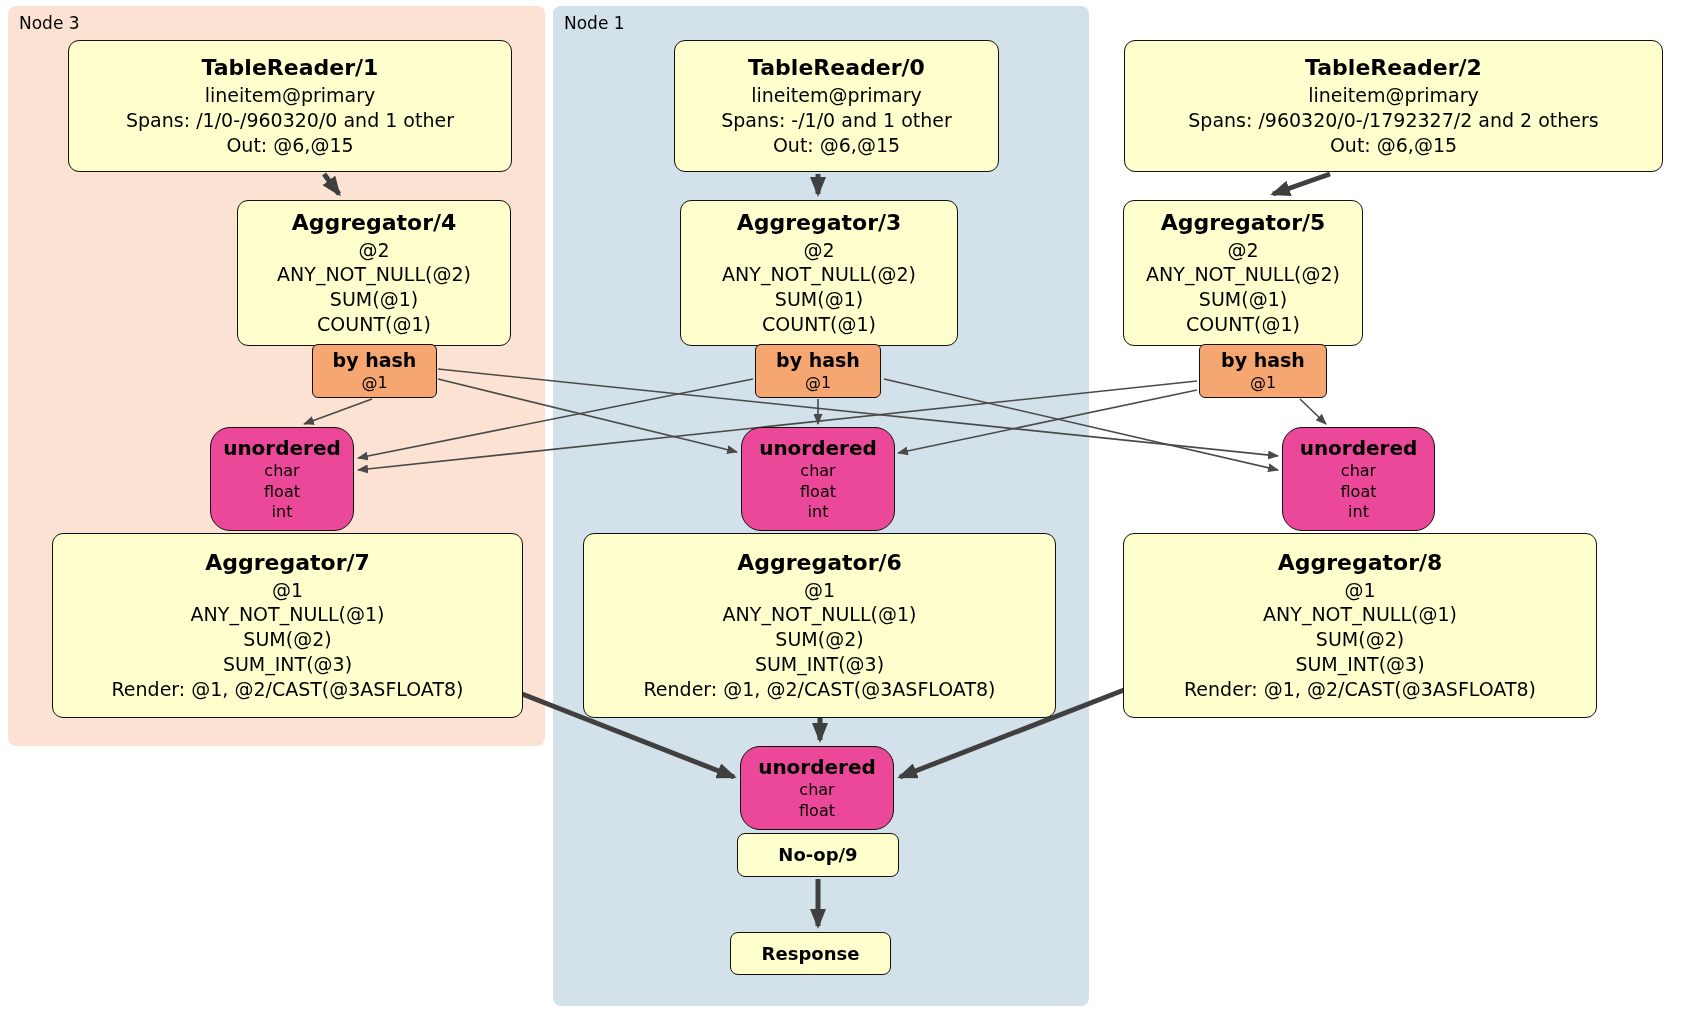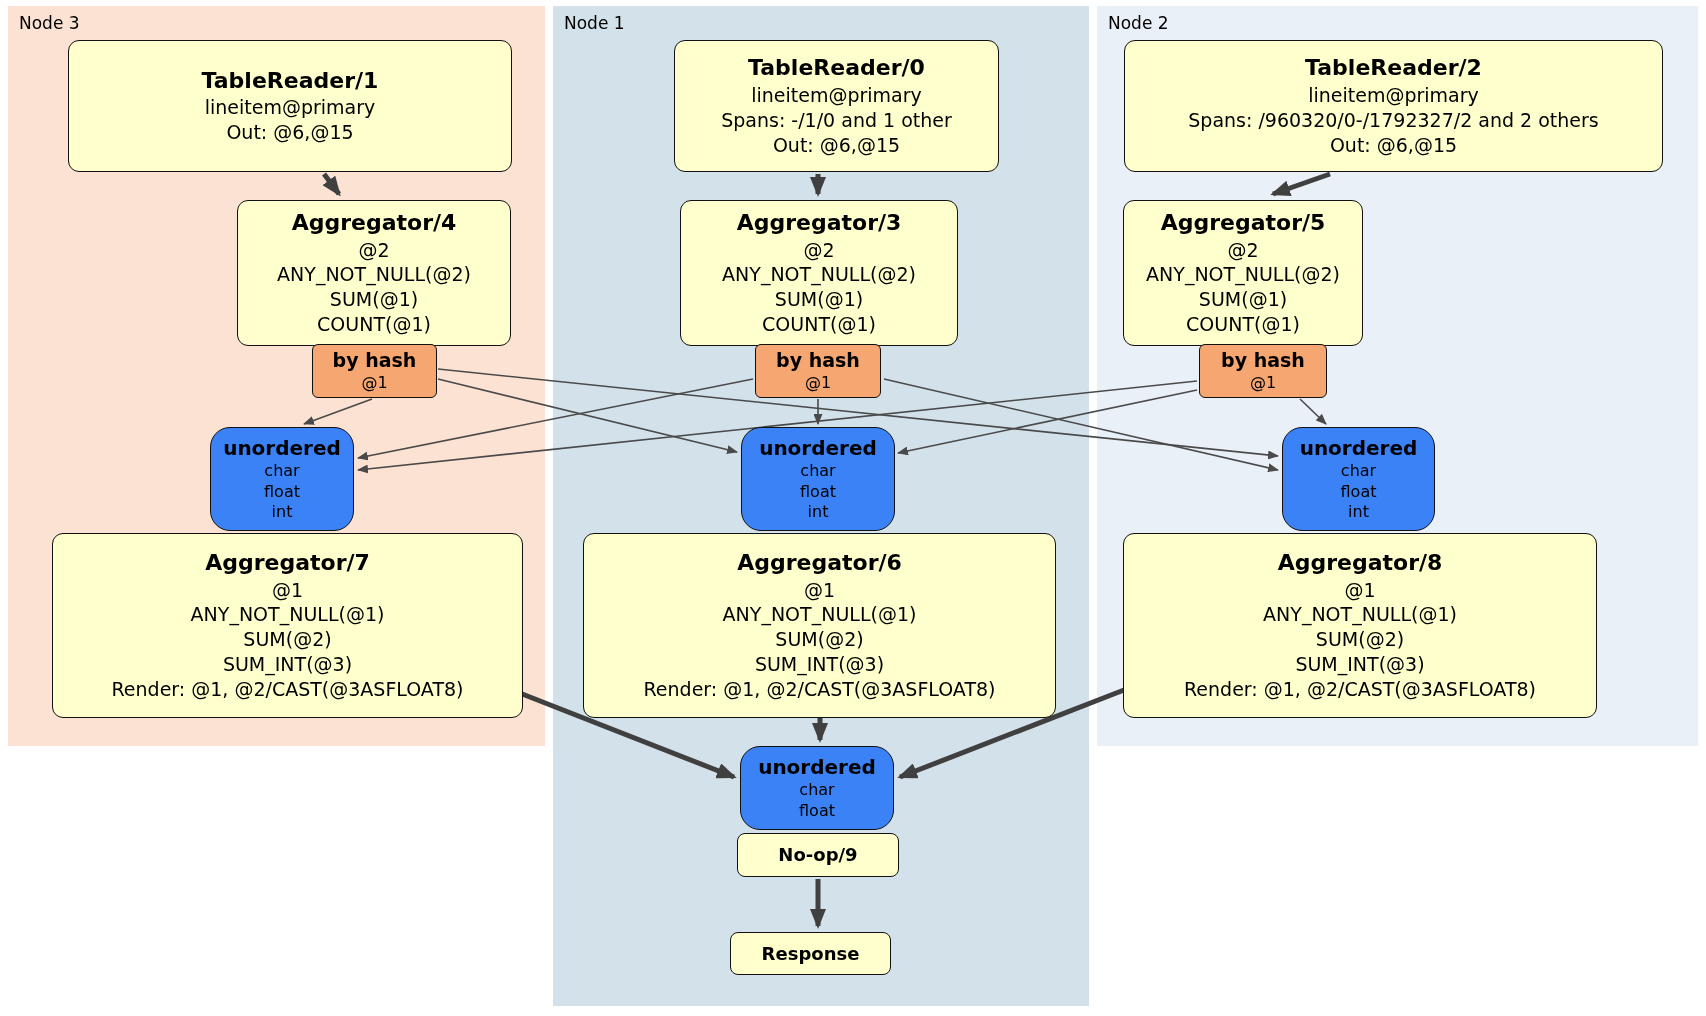--- a/index.html
+++ b/index.html
@@ -1,56 +1,53 @@
 <!DOCTYPE html>
 <html><head>
 <meta charset="utf-8">
 <style>
   html,body { margin:0; padding:0; background:#ffffff; }
   .canvas {
     position:relative; width:1706px; height:1016px; background:#ffffff;
     font-family:"DejaVu Sans","Liberation Sans",sans-serif; color:#000;
     overflow:hidden;
   }
-  .region { position:absolute; border-radius:0; }
+  .region { position:absolute; border-radius:8px; }
   .region-label { position:absolute; top:7px; left:11px; font-size:17px; color:#000; }
   .edges { position:absolute; left:0; top:0; z-index:1; }
   .pbox {
     position:absolute; z-index:2; box-sizing:border-box;
     background:#feffcc; border:1.6px solid #111; border-radius:11px;
     display:flex; flex-direction:column; justify-content:center; align-items:center;
     text-align:center; padding:4px 8px;
   }
   .pbox .title { font-weight:bold; font-size:22px; line-height:1.3; white-space:nowrap; }
   .pbox .line  { font-size:19px; line-height:1.31; white-space:nowrap; }
   .router {
     background:#f6a671; border-radius:6px;
   }
   .router .title { font-size:19px; }
   .router .line  { font-size:16px; }
   .sync {
-    background:#3b82f6; border-radius:20px;
+    background:#ec4899; border-radius:20px;
   }
   .sync .title { font-size:20px; }
   .sync .line  { font-size:16px; }
   .small-title .title { font-size:18px; }
 </style>
 </head>
 <body>
 
 <div class="canvas">
 
   <div class="region" style="left:8px;top:6px;width:537px;height:740px;background:#fce2d2">
     <span class="region-label">Node 3</span>
   </div>
   <div class="region" style="left:553px;top:6px;width:536px;height:1000px;background:#d3e1ea">
     <span class="region-label">Node 1</span>
-  </div>
-  <div class="region" style="left:1097px;top:6px;width:601px;height:740px;background:#eaf0f8">
-    <span class="region-label">Node 2</span>
   </div>
 
   <svg class="edges" width="1706" height="1016">
     <defs>
       <marker id="mthin" markerUnits="userSpaceOnUse" markerWidth="11" markerHeight="9" refX="10" refY="4.5" orient="auto">
         <path d="M0,0 L11,4.5 L0,9 Z" fill="#4a4a4a"></path>
       </marker>
       <marker id="mthick" markerUnits="userSpaceOnUse" markerWidth="20" markerHeight="16" refX="17" refY="8" orient="auto">
         <path d="M0,0 L20,8 L0,16 Z" fill="#404040"></path>
       </marker>
@@ -75,20 +72,21 @@
       <line x1="884" y1="379" x2="1278" y2="470" marker-end="url(#mthin)"></line>
       <line x1="1197" y1="381" x2="358" y2="470" marker-end="url(#mthin)"></line>
       <line x1="1197" y1="390" x2="898" y2="453" marker-end="url(#mthin)"></line>
       <line x1="1300" y1="399" x2="1326" y2="424" marker-end="url(#mthin)"></line>
     </g>
   </svg>
 
   <div class="pbox" style="left:68px;top:40px;width:444px;height:132px">
     <div class="title">TableReader/1</div>
     <div class="line">lineitem@primary</div>
+    <div class="line">Spans: /1/0-/960320/0 and 1 other</div>
     <div class="line">Out: @6,@15</div>
   </div>
   <div class="pbox" style="left:237px;top:200px;width:274px;height:146px">
     <div class="title">Aggregator/4</div>
     <div class="line">@2</div>
     <div class="line">ANY_NOT_NULL(@2)</div>
     <div class="line">SUM(@1)</div>
     <div class="line">COUNT(@1)</div>
   </div>
   <div class="pbox router" style="left:312px;top:344px;width:125px;height:54px">

